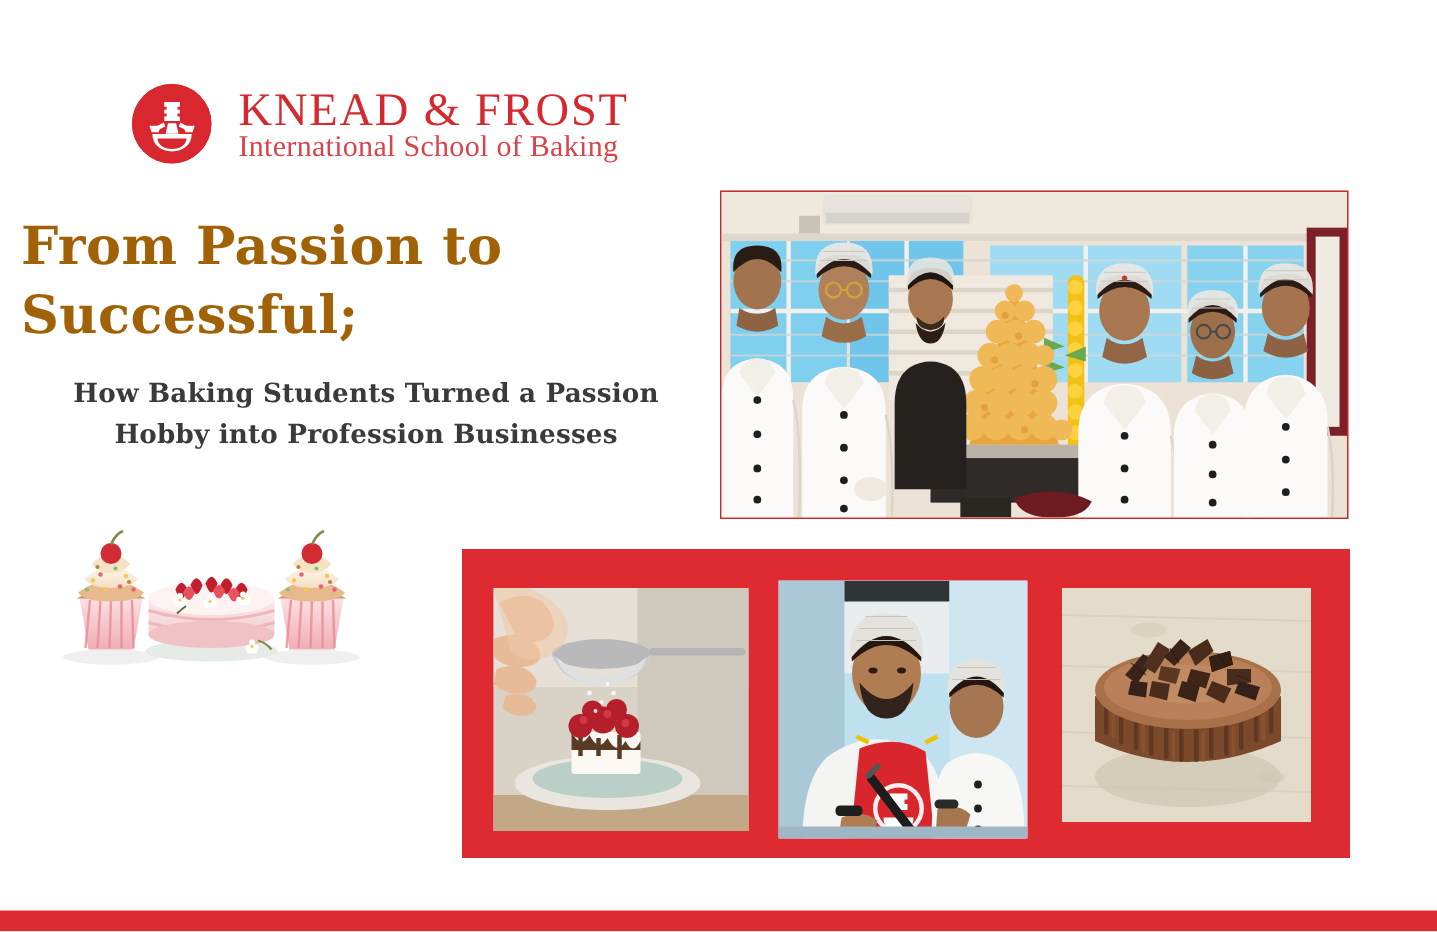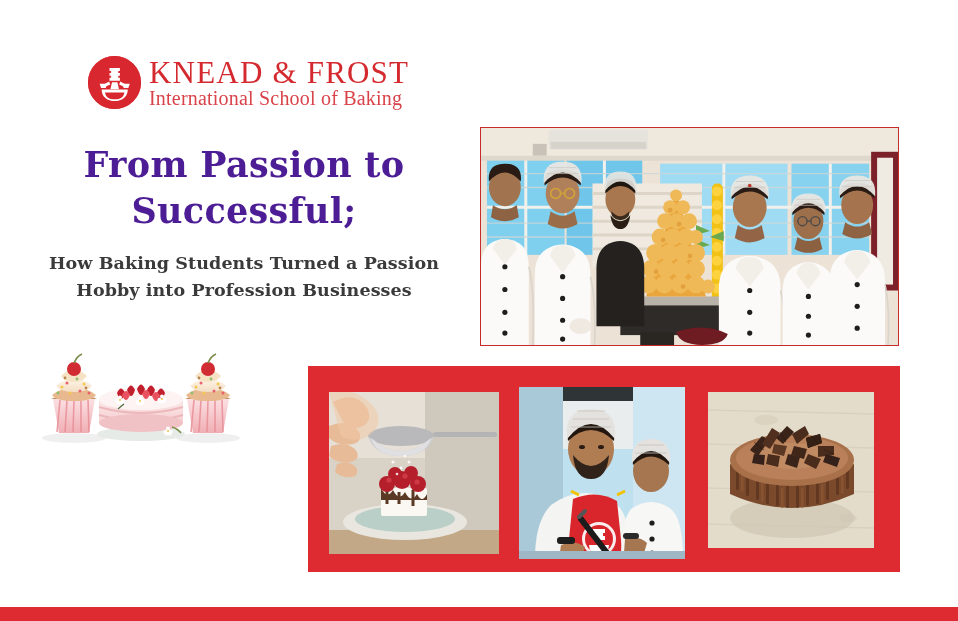--- a/index.html
+++ b/index.html
@@ -18,21 +18,21 @@
     overflow: hidden;
   }
 
   
   .brand {
     position: absolute;
     left: 88px;
     top: 56px;
     display: flex;
     align-items: center;
-    gap: 8px;
+    gap: 18px;
   }
   .brand-mark {
     width: 53px;
     height: 53px;
     border-radius: 50%;
     background: #D8272E;
     position: relative;
     flex: none;
   }
   .brand-mark svg { display: block; }
@@ -58,26 +58,25 @@
     letter-spacing: 0.2px;
     white-space: nowrap;
   }
 
   
   .headline {
     position: absolute;
     left: 14px;
     top: 142px;
     width: 460px;
-    text-align: center;
     font-family: "DejaVu Serif", "Liberation Serif", serif;
     font-weight: bold;
     font-size: 35px;
     line-height: 1.32;
-    color: #4c1d95;
+    color: #a16207;
     letter-spacing: 0.3px;
   }
   .headline .l2 { display: block; }
 
   .subheadline {
     position: absolute;
     left: 14px;
     top: 250px;
     width: 460px;
     text-align: center;

